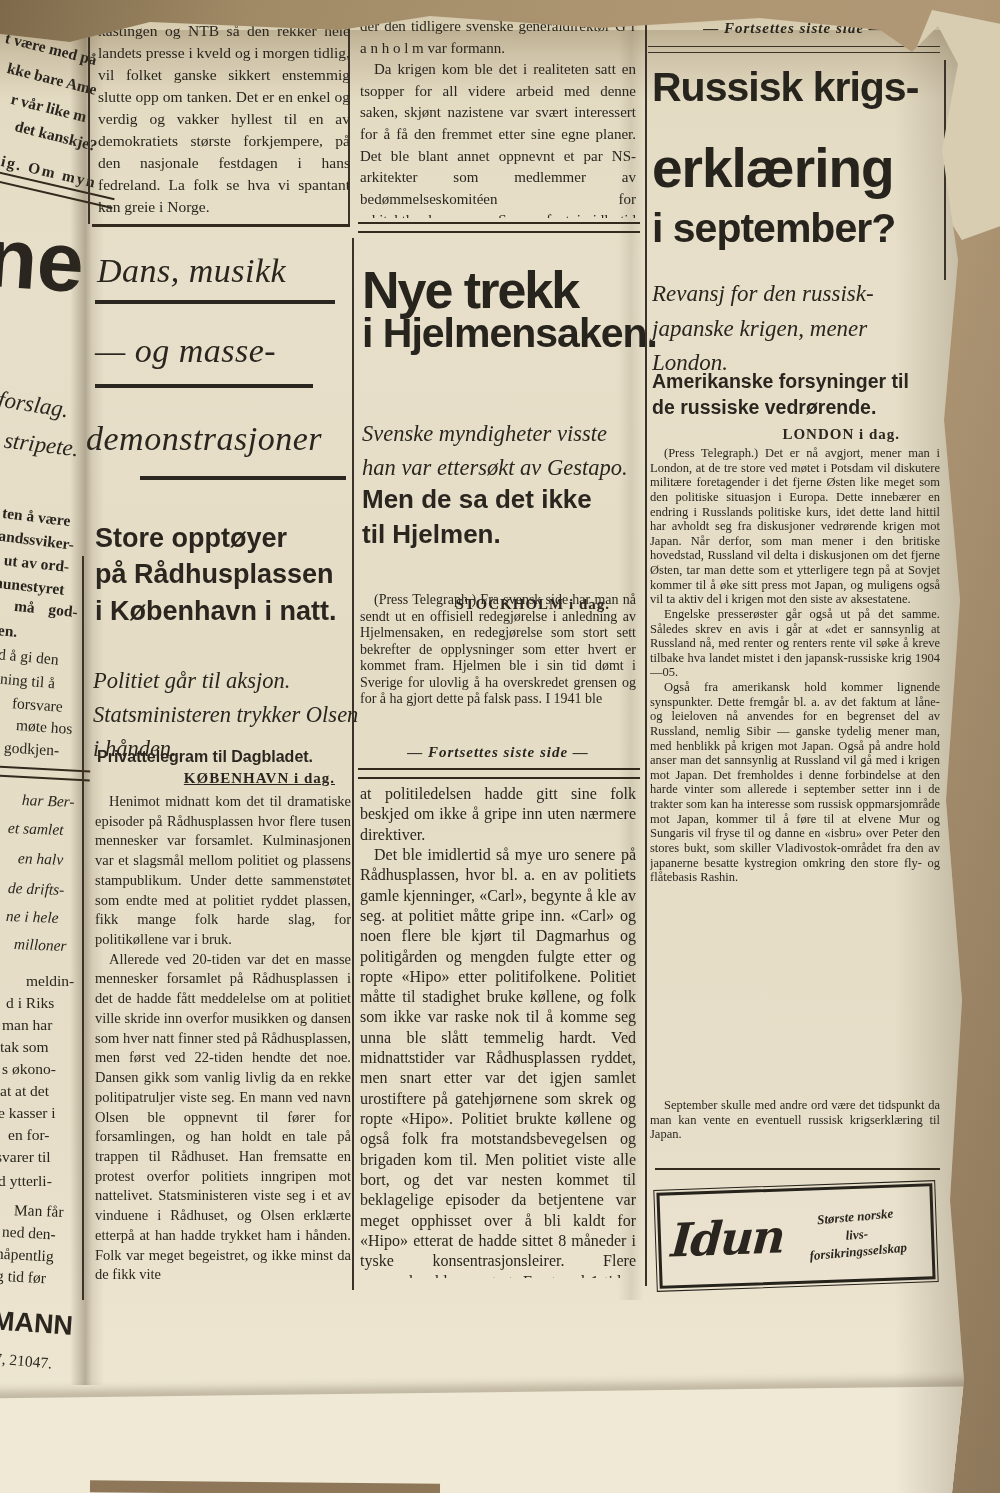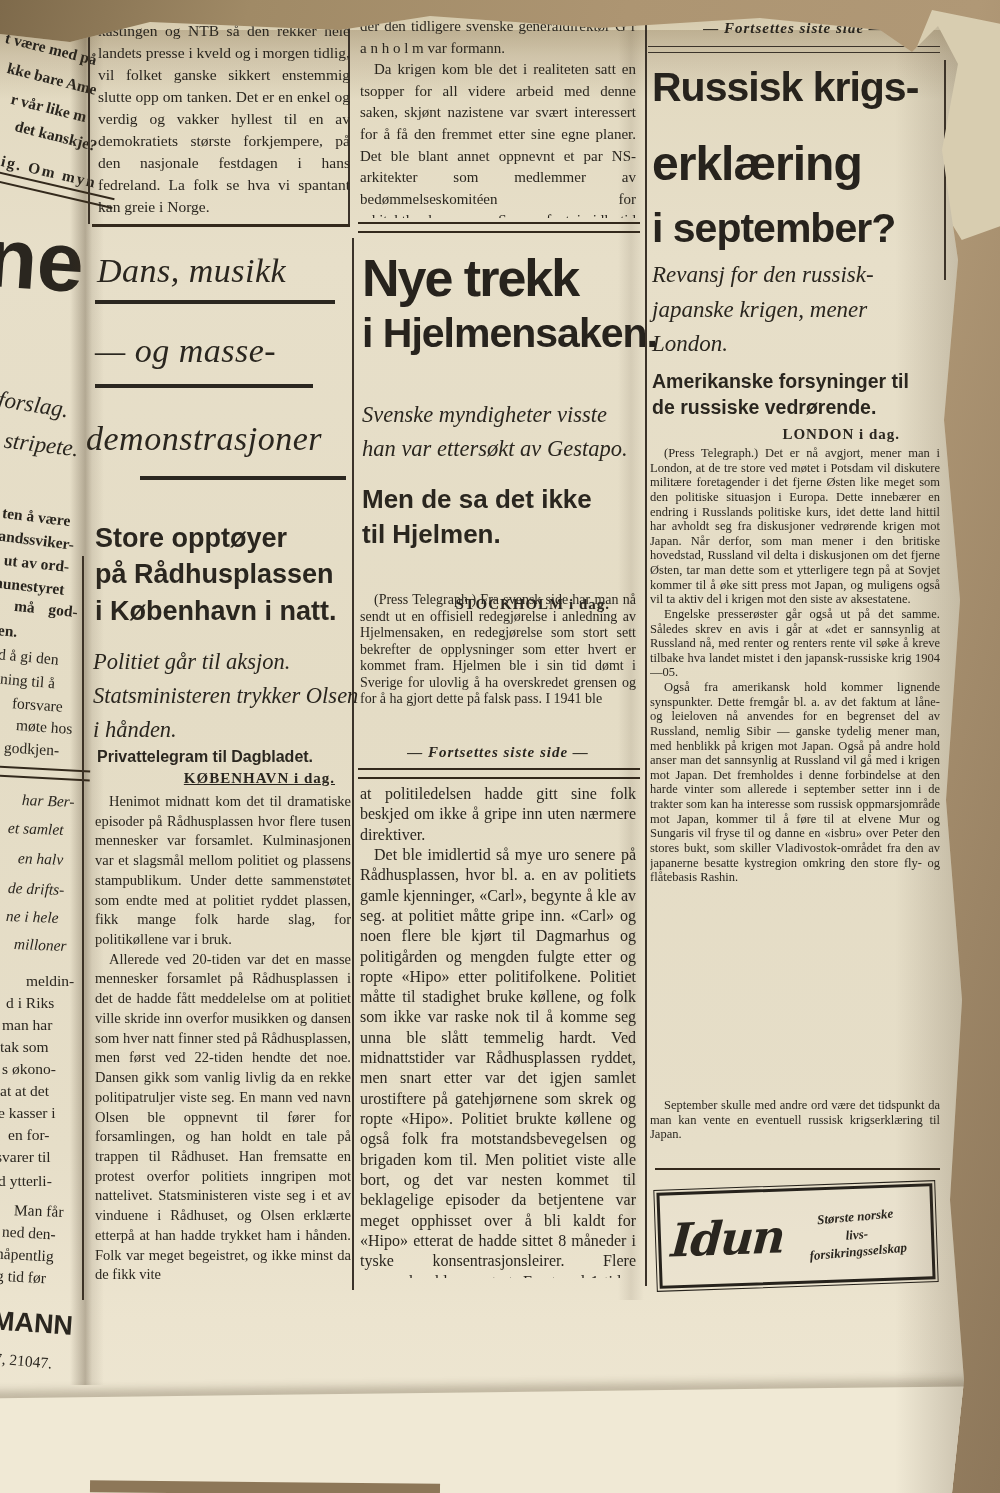--- a/index.html
+++ b/index.html
@@ -30,21 +30,21 @@
   .trule{position:absolute;height:5px;border-top:1.5px solid #3b332a;border-bottom:1.5px solid #3b332a;}
 
   .txt{position:absolute;}
   .body-text{font-size:14.5px;line-height:1.36;text-align:justify;overflow:hidden;}
   .body-text p{margin:0;}
   .body-text p.ind{text-indent:14px;}
   .dateline{font-weight:bold;font-size:15px;letter-spacing:1px;text-align:right;}
   .byline{font-family:"Liberation Sans",sans-serif;font-weight:bold;font-size:16px;}
   .ital-head{font-style:italic;font-size:34px;letter-spacing:.5px;white-space:nowrap;}
   .sans-sub{font-family:"Liberation Sans",sans-serif;font-weight:bold;line-height:1.35;}
-  .ital-deck{font-style:italic;line-height:1.5;}
+  .ital-deck{font-style:italic;line-height:1.5;margin-top:19px;}
   .continues{font-style:italic;font-weight:bold;font-size:15px;text-align:center;letter-spacing:1px;}
   .bighead{font-family:"Liberation Sans",sans-serif;font-weight:bold;letter-spacing:-1px;white-space:nowrap;color:#27231d;}
   .ubar{position:absolute;height:4px;background:#2b2720;}
   .frag{position:absolute;white-space:nowrap;font-size:15.5px;color:#2a261f;}
   .frag.b{font-weight:bold;}
   .frag.i{font-style:italic;}
   .ad-box{position:absolute;border:3px solid #26221c;outline:1.5px solid #26221c;outline-offset:2px;
     background:rgba(235,228,210,.4);transform:rotate(-2deg);display:flex;align-items:center;padding:6px 10px;gap:8px;}
   .ad-brand{font-family:"DejaVu Serif",serif;font-weight:bold;font-style:italic;font-size:46px;letter-spacing:-2px;transform:skewX(-6deg);}
   .ad-tagline{font-style:italic;font-weight:bold;font-size:13px;line-height:1.35;text-align:center;flex:1;transform:rotate(-3deg);}
@@ -148,21 +148,21 @@
       <p class="ind">Henimot midnatt kom det til dramatiske episoder på Rådhusplassen hvor flere tusen mennesker var forsamlet. Kulminasjonen var et slagsmål mellom politiet og plassens stampublikum. Under dette sammenstøtet som endte med at politiet ryddet plassen, fikk mange folk harde slag, for politikøllene var i bruk.</p>
       <p class="ind">Allerede ved 20-tiden var det en masse mennesker forsamlet på Rådhusplassen i det de hadde fått meddelelse om at politiet ville skride inn overfor musikken og dansen som hver natt finner sted på Rådhusplassen, men først ved 22-tiden hendte det noe. Dansen gikk som vanlig livlig da en rekke politipatruljer viste seg. En mann ved navn Olsen ble oppnevnt til fører for forsamlingen, og han holdt en tale på trappen til Rådhuset. Han fremsatte en protest overfor politiets inngripen mot nattelivet. Statsministeren viste seg i et av vinduene i Rådhuset, og Olsen erklærte etterpå at han hadde trykket ham i hånden. Folk var meget begeistret, og ikke minst da de fikk vite</p>
     </div>
 
     <div class="txt body-text" style="left:360px;top:16px;width:276px;height:202px;font-size:15px;line-height:1.44;">
       <p>der den tidligere svenske generaldirektør G r a n h o l m var formann.</p>
       <p class="ind">Da krigen kom ble det i realiteten satt en tsopper for all videre arbeid med denne saken, skjønt nazistene var svært interessert for å få den fremmet etter sine egne planer. Det ble blant annet oppnevnt et par NS-arkitekter som medlemmer av bedømmelseskomitéen for arkitektkonkurransen. Senere fant imidlertid quis-</p>
     </div>
     <div class="drule" style="left:358px;top:222px;width:282px;"></div>
 
-    <div class="txt bighead" style="left:362px;top:248px;font-size:52px;letter-spacing:-2px;">Nye trekk</div>
+    <div class="txt bighead" style="left:362px;top:260px;font-size:52px;letter-spacing:-2px;">Nye trekk</div>
     <div class="txt bighead" style="left:362px;top:310px;font-size:41px;">i Hjelmensaken.</div>
 
     <div class="txt ital-deck" style="left:362px;top:398px;font-size:22.5px;">
       <div>Svenske myndigheter visste</div>
       <div>han var ettersøkt av Gestapo.</div>
     </div>
 
     <div class="txt sans-sub" style="left:362px;top:482px;font-size:26px;">
       <div>Men de sa det ikke</div>
       <div>til Hjelmen.</div>
@@ -177,21 +177,21 @@
 
     <div class="txt body-text" style="left:360px;top:784px;width:276px;height:494px;font-size:16px;line-height:1.27;">
       <p>at politiledelsen hadde gitt sine folk beskjed om ikke å gripe inn uten nærmere direktiver.</p>
       <p class="ind">Det ble imidlertid så mye uro senere på Rådhusplassen, hvor bl. a. en av politiets gamle kjenninger, «Carl», begynte å kle av seg. at politiet måtte gripe inn. «Carl» og noen flere ble kjørt til Dagmarhus og politigården og mengden fulgte etter og ropte «Hipo» etter politifolkene. Politiet måtte til stadighet bruke køllene, og folk som ikke var raske nok til å komme seg unna ble slått temmelig hardt. Ved midnattstider var Rådhusplassen ryddet, men snart etter var det igjen samlet urostiftere på gatehjørnene som skrek og ropte «Hipo». Politiet brukte køllene og også folk fra motstandsbevegelsen og brigaden kom til. Men politiet viste alle bort, og det var nesten kommet til beklagelige episoder da betjentene var meget opphisset over å bli kaldt for «Hipo» etterat de hadde sittet 8 måneder i tyske konsentrasjonsleirer. Flere mennesker ble arrestert. Først ved 1-tiden ble det rolig på Rådhusplassen, og det ble holdt streng politivakt natten igjennom.</p>
     </div>
 
     <div class="txt continues" style="left:648px;top:20px;width:292px;">— Fortsettes siste side —</div>
     <div class="trule" style="left:648px;top:46px;width:292px;"></div>
 
     <div class="txt bighead" style="left:652px;top:64px;font-size:41px;">Russisk krigs-</div>
-    <div class="txt bighead" style="left:652px;top:136px;font-size:48px;">erklæring</div>
+    <div class="txt bighead" style="left:652px;top:136px;font-size:55px;">erklæring</div>
     <div class="txt bighead" style="left:652px;top:205px;font-size:41px;">i september?</div>
 
     <div class="txt ital-deck" style="left:652px;top:258px;font-size:23px;">
       <div>Revansj for den russisk-</div>
       <div>japanske krigen, mener</div>
       <div>London.</div>
     </div>
 
     <div class="txt sans-sub" style="left:652px;top:368px;font-size:19.5px;">
       <div>Amerikanske forsyninger til</div>

